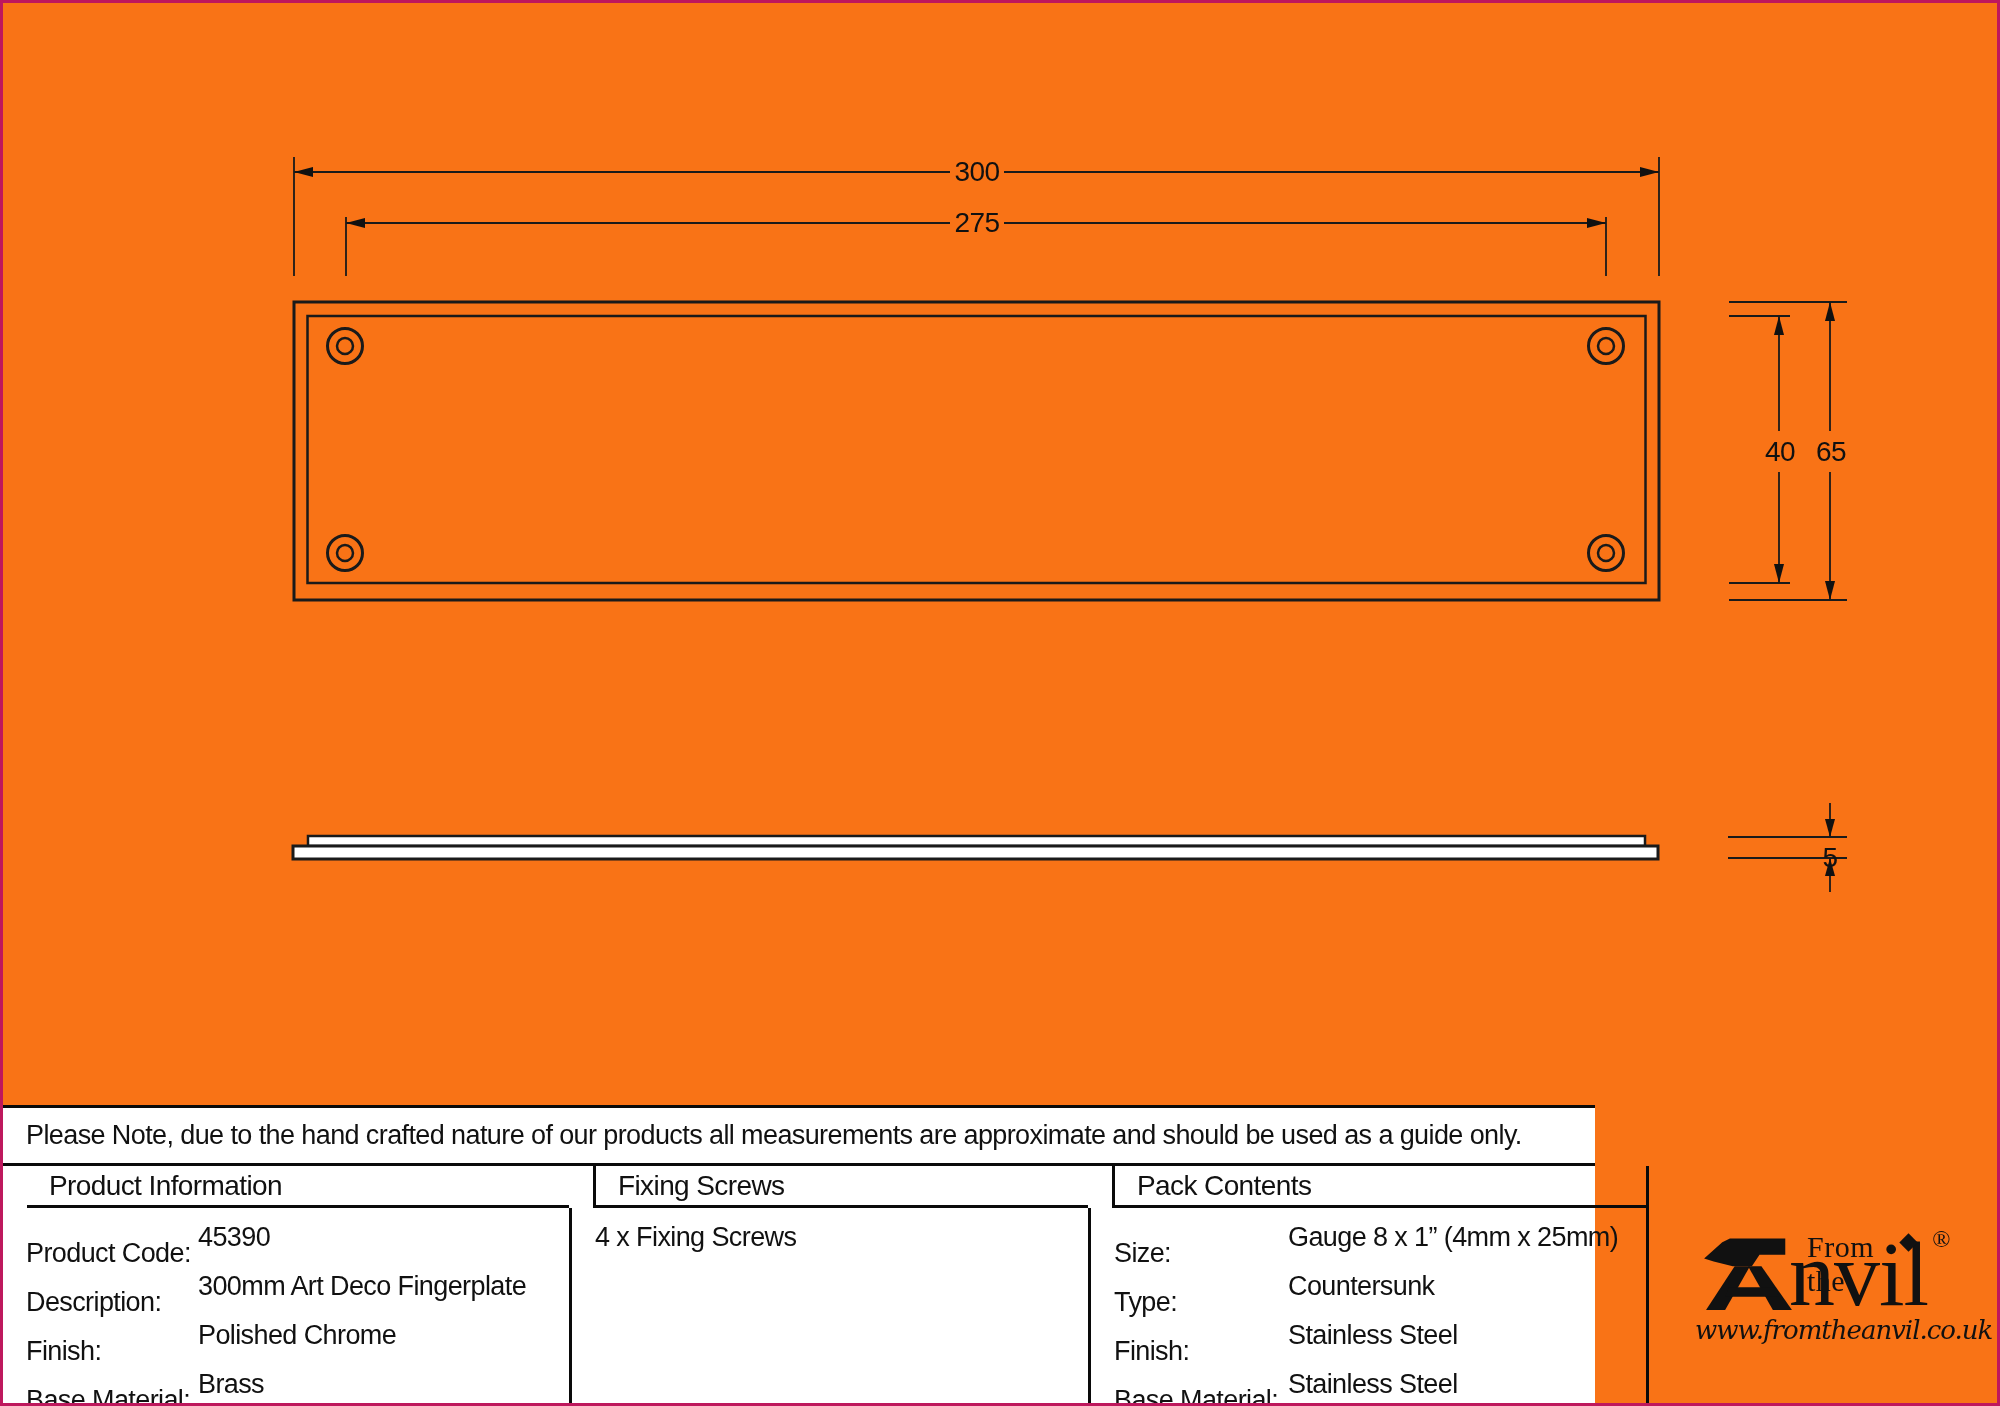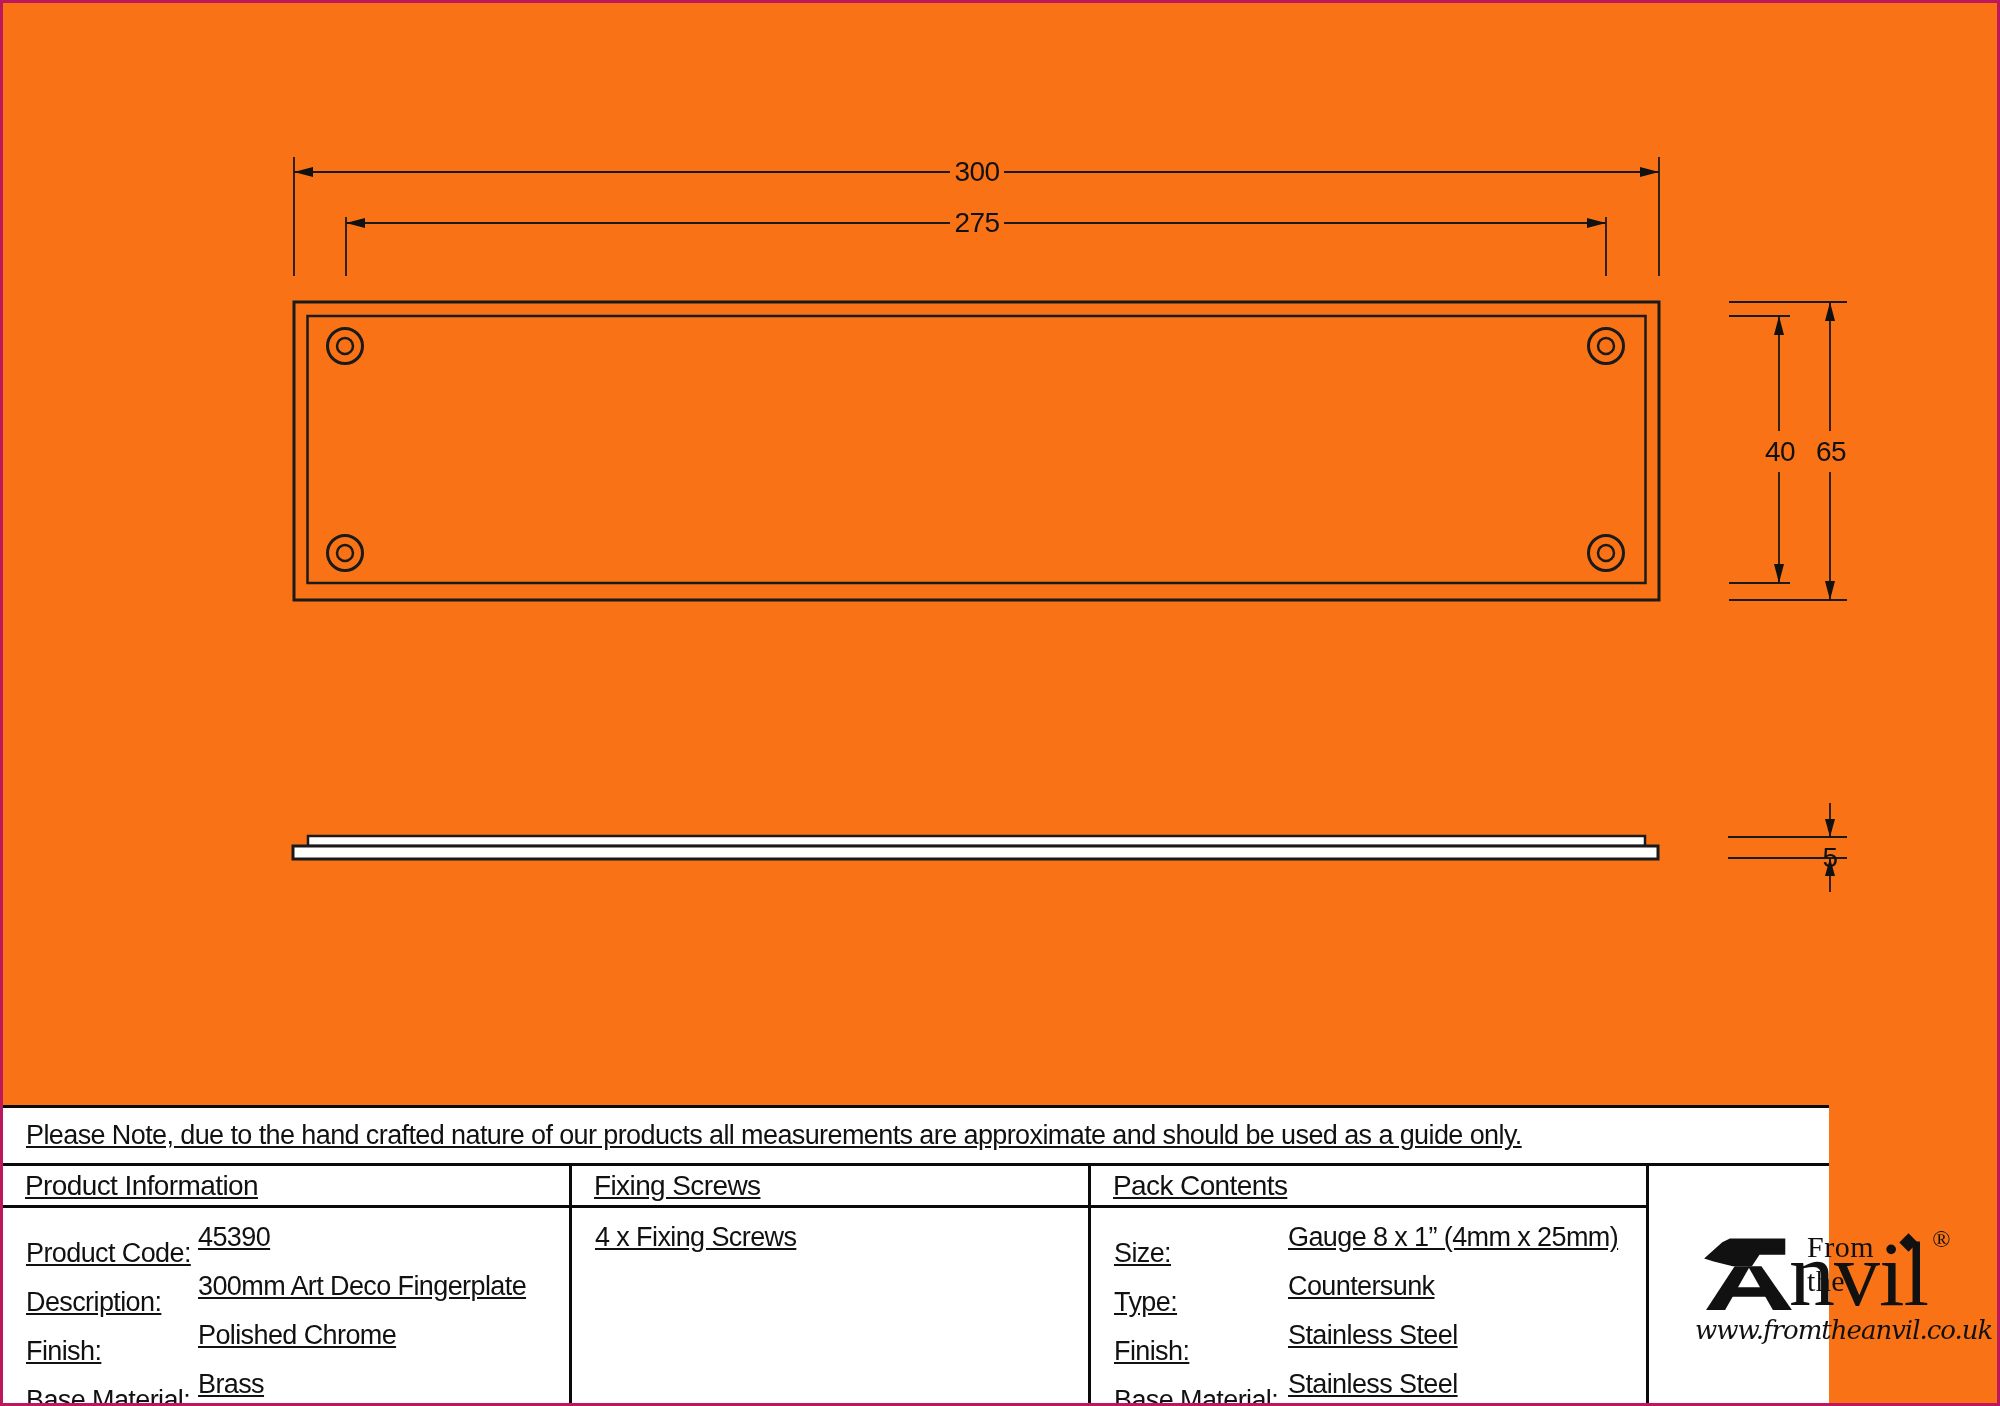--- a/index.html
+++ b/index.html
@@ -12,38 +12,39 @@
   }
 
   
   .drawing { position:absolute; top:0; left:0; }
   .drawing text {
     font-family:"Liberation Sans", sans-serif;
     font-size:28px; fill:#111; letter-spacing:-0.5px;
   }
 
   
-  .bottom { position:absolute; left:0; bottom:0; width:1826px; background:#fff;text-decoration:underline; }
+  .bottom { position:absolute; left:0; bottom:0; width:1592px; background:#fff; }
 
   .note-row {
     height:58px; border-top:3px solid #0a0a0a;
     display:flex; align-items:center; padding-left:23px;
     font-size:27px; letter-spacing:-0.6px; white-space:nowrap;
   }
 
   .info-table {
     display:grid;
     grid-template-columns:566px 519px 558px 1fr;
     grid-template-rows:42px 195px;
     border-top:3px solid #0a0a0a;
   }
   .cell-h {
     display:flex; align-items:center; padding-left:22px;
     font-size:28px; letter-spacing:-0.6px;
     border-bottom:3px solid #0a0a0a;
+    margin-left:24px;
   }
   .cell-b { padding:13px 0 0 23px; font-size:27px; letter-spacing:-0.6px; white-space:nowrap; }
   .col2 { border-left:3px solid #0a0a0a; }
   .spec-row { display:flex; line-height:33px; }
   .spec-row .lbl { width:172px; flex:none;margin-top:16px; }
   .fs .lbl { width:174px; }
   .pack-item { line-height:33px; }
 
   
   .logo-cell {

